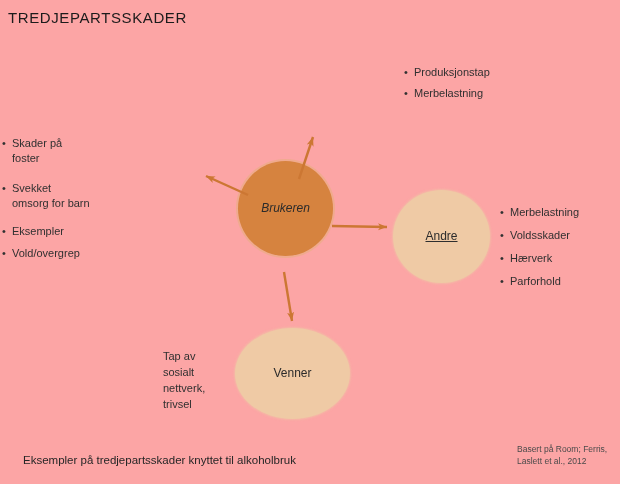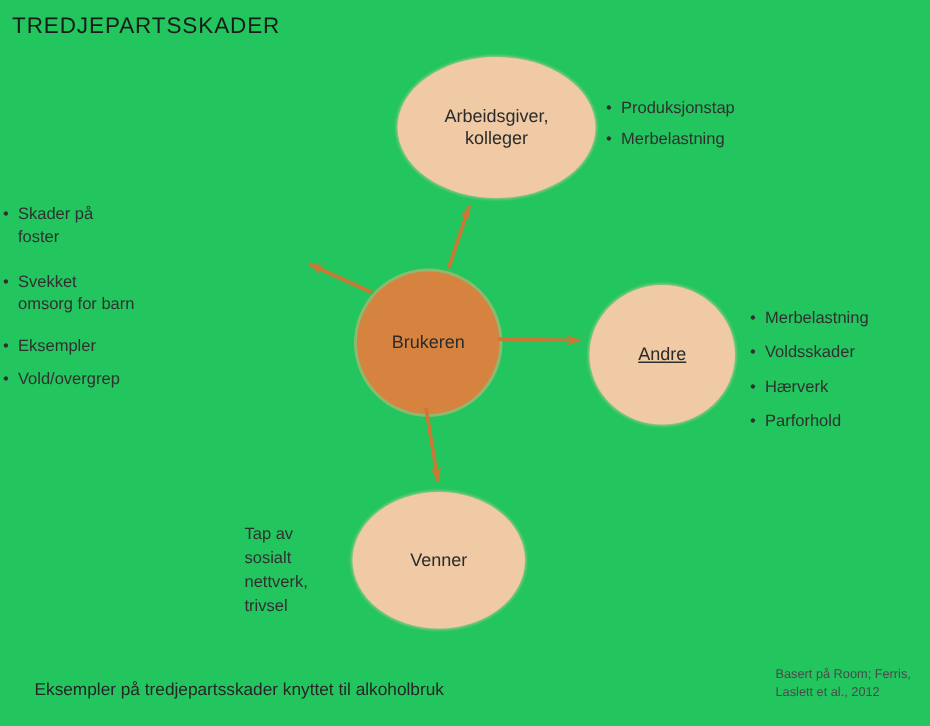--- a/index.html
+++ b/index.html
@@ -1,20 +1,20 @@
 <!DOCTYPE html>
 <html><head>
 <meta charset="utf-8">
 <style>
   html, body { margin: 0; padding: 0; background: #ffffff; }
   .slide {
     position: relative;
     width: 620px;
     height: 484px;
-    background: #22c55e;
+    background: #fca5a5;
     overflow: hidden;
     font-family: "Liberation Sans", sans-serif;
     color: #2e2e2e;
   }
   .title {
     position: absolute;
     left: 8px;
     top: 9px;
     font-size: 15px;
     letter-spacing: 0.6px;
@@ -35,21 +35,21 @@
     font-size: 12px;
     color: #2b2b2b;
     text-align: center;
     white-space: pre-line;
     line-height: 15px;
   }
   .n-arb { left: 265px; top: 38px;  width: 132px; height: 94px; }
   .n-fam { left: 108px; top: 105px; width: 106px; height: 100px; }
   .n-and { left: 393px; top: 190px; width: 97px;  height: 93px; text-decoration: underline; }
   .n-ven { left: 235px; top: 328px; width: 115px; height: 91px; }
-  .n-ctr { left: 238px; top: 181px; width: 95px;  height: 95px; }
+  .n-ctr { left: 238px; top: 161px; width: 95px;  height: 95px; font-style: italic; }
 
   .notes { position: absolute; z-index: 2; font-size: 11px; line-height: 15px; color: #303030; }
   .bullet-item { position: relative; padding-left: 10px; }
   .bullet-item .dot { position: absolute; left: 0; top: 0; }
   .bullet-item .bt { white-space: pre-line; display: inline-block; }
 
   .notes-arb { left: 404px; top: 65px; }
   .notes-arb .bullet-item { margin-bottom: 6px; }
 
   .notes-fam { left: 2px; top: 136px; width: 118px; }
@@ -108,24 +108,20 @@
       <marker id="ah" markerUnits="userSpaceOnUse" markerWidth="12" markerHeight="10" refX="9" refY="3.5" orient="auto">
         <path d="M0,0 L9,3.5 L0,7 L2.4,3.5 Z" fill="#cc7733"></path>
       </marker>
     </defs>
     <line x1="299" y1="179" x2="313" y2="137" stroke-width="2.4" marker-end="url(#ah)" stroke="#cc7733"></line>
     <line x1="248" y1="195" x2="206" y2="176" stroke-width="2.4" marker-end="url(#ah)" stroke="#cc7733"></line>
     <line x1="332" y1="226" x2="387" y2="227" stroke-width="2.4" marker-end="url(#ah)" stroke="#cc7733"></line>
     <line x1="284" y1="272" x2="292" y2="321" stroke-width="2.4" marker-end="url(#ah)" stroke="#cc7733"></line>
   </svg>
 
-  <div class="node node-light n-arb">
-    <span class="node-label">Arbeidsgiver,
-kolleger</span>
-  </div>
 
 
   <div class="node node-light n-and">
     <span class="node-label">Andre</span>
   </div>
 
   <div class="node node-light n-ven">
     <span class="node-label">Venner</span>
   </div>
 

